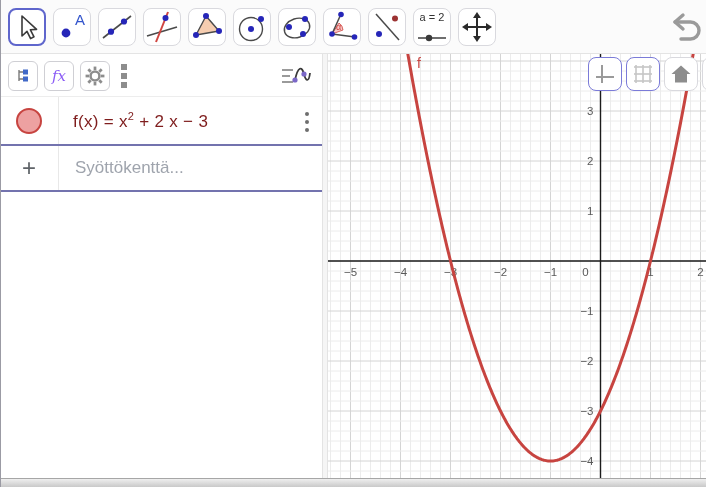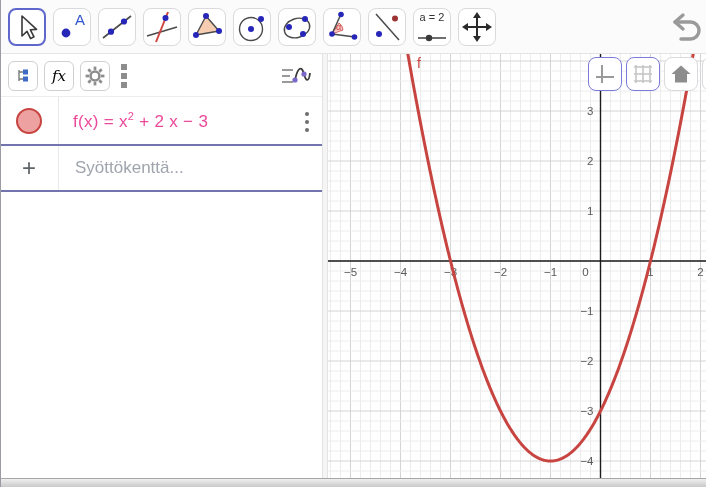--- a/index.html
+++ b/index.html
@@ -19,32 +19,32 @@
   .slider-inner{display:flex;flex-direction:column;align-items:center;line-height:1}
   .slider-label{font-size:11px;color:#333;margin-bottom:10px}
   .undo-btn{position:absolute;right:4px;top:12px;width:30px;height:32px;background:transparent;border:none;padding:0;cursor:pointer}
 
   
   .algebra{position:absolute;left:0;top:54px;width:322px;height:424px;background:#fff}
   .alg-header{position:relative;height:43px;border-bottom:1px solid #ededed;box-sizing:border-box}
   .hbtn{position:absolute;top:7px;width:30px;height:30px;background:#fff;border:1px solid #cfcfd4;
         border-radius:6px;display:flex;align-items:center;justify-content:center;padding:0;box-sizing:border-box}
   .hbtn.noborder{border:none;background:transparent}
-  .fx-label{font-family:"DejaVu Serif",serif;font-style:italic;font-size:15px;color:#000000}
+  .fx-label{font-family:"DejaVu Serif",serif;font-style:italic;font-size:15px;color:#8b5cf6}
   .kebab-squares{display:flex;flex-direction:column;gap:3px}
   .kebab-squares span{width:6px;height:6px;background:#8d8d8d;display:block}
   .stylebar-btn{position:absolute;right:10px;top:8px;width:32px;height:28px;border:none;background:transparent;padding:0}
 
   .alg-row{position:relative;display:flex;box-sizing:border-box;background:#fff}
   .eq-row{height:49px;border-bottom:2px solid #7373ae}
   .in-row{height:46px;border-bottom:2px solid #7373ae}
   .row-left{width:58px;min-width:58px;border-right:1px solid #e8e8e8;display:flex;align-items:center;justify-content:center}
   .row-main{flex:1;display:flex;align-items:center;padding-left:14px;overflow:hidden}
   .vis-circle{width:26px;height:26px;border-radius:50%;border:2.5px solid #c74440;background:#eda1a1;box-sizing:border-box;padding:0;cursor:pointer}
-  .equation{font-size:17px;color:#ec4899;letter-spacing:.3px;white-space:nowrap}
+  .equation{font-size:17px;color:#7f1d1d;letter-spacing:.3px;white-space:nowrap}
   .equation sup{font-size:11px}
   .row-menu{position:absolute;right:6px;top:11px;width:18px;height:28px;border:none;background:transparent;
             display:flex;flex-direction:column;align-items:center;justify-content:center;gap:4px;padding:0;cursor:pointer}
   .row-menu span{width:4px;height:4px;border-radius:50%;background:#6e6e6e;display:block}
   .plus-sign{font-size:24px;color:#5f6368;font-weight:300;line-height:1}
   .alg-input{border:none;outline:none;font-size:17px;color:#0369a1;width:220px;background:transparent;font-family:"Liberation Sans",sans-serif}
   .alg-input::placeholder{color:#9fa4ad}
 
   
   .divider{position:absolute;left:322px;top:54px;width:6px;height:424px;background:#f5f5f5;

